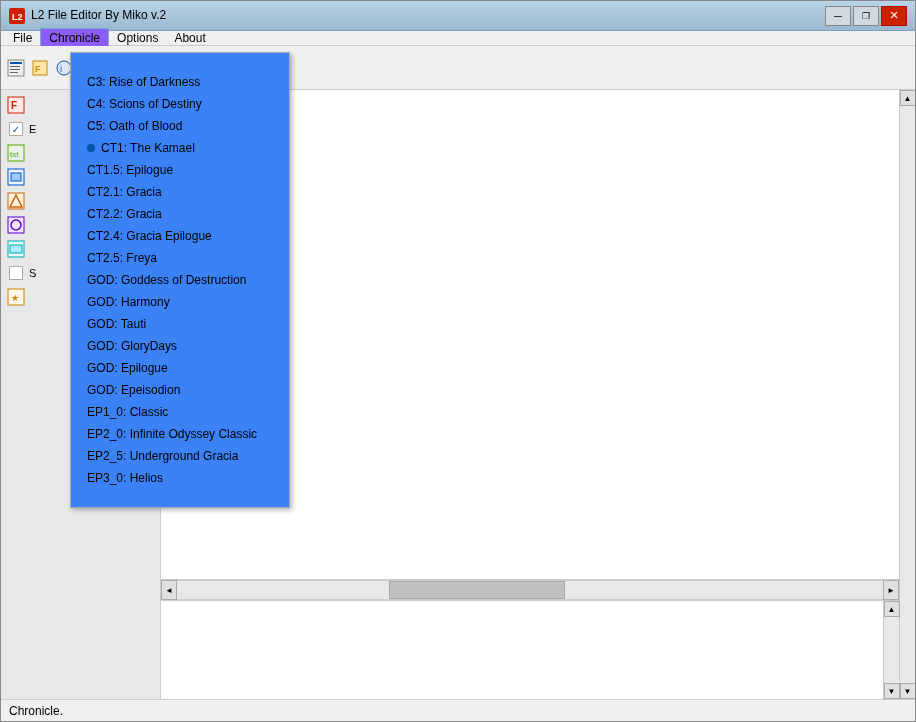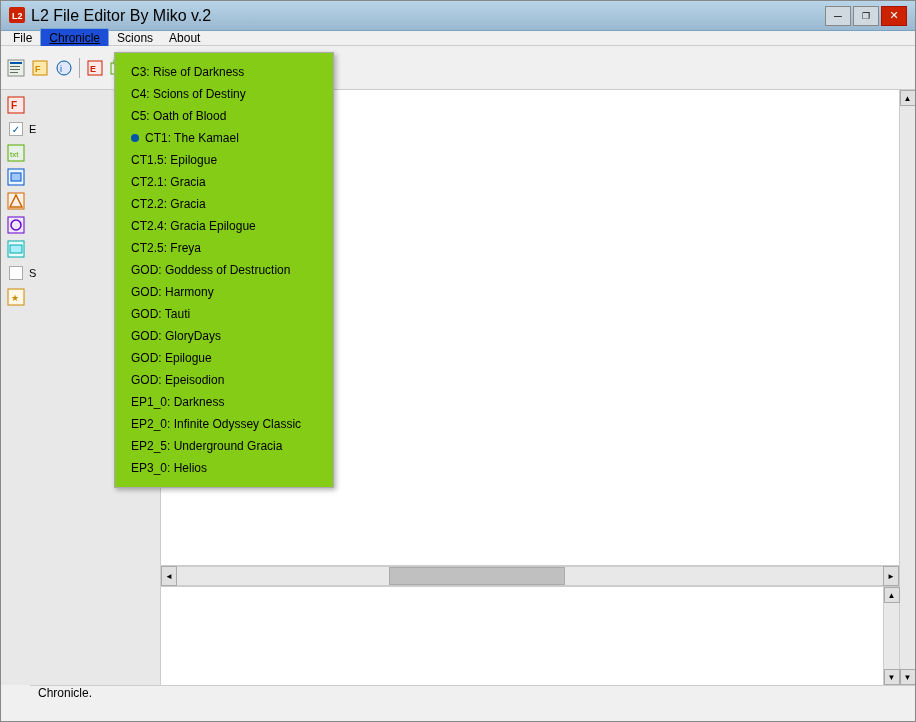--- a/index.html
+++ b/index.html
@@ -43,21 +43,21 @@
       background: #cc2200;
       border-radius: 2px;
       display: flex;
       align-items: center;
       justify-content: center;
       font-size: 10px;
       color: white;
       font-weight: bold;
     }
     .title-text {
-      font-size: 16px;
+      font-size: 12px;
       color: #000;
       font-weight: normal;
     }
     .title-bar-buttons {
       display: flex;
       gap: 2px;
     }
     .title-btn {
       width: 26px;
       height: 20px;
@@ -94,36 +94,34 @@
       height: 20px;
       display: flex;
       align-items: center;
       font-size: 12px;
     }
     .menu-item:hover, .menu-item.active {
       background: #c8e0f4;
       border: 1px solid #7aa8d0;
     }
     .menu-item.active {
-      background: #1d4ed8;
-      text-decoration: underline;
+      background: #8b5cf6;
     }
 
     
     .dropdown-menu {
       position: absolute;
       top: 52px;
       left: 70px;
-      background: #84cc16;
+      background: #3b82f6;
       border: 1px solid #aaa;
       box-shadow: 2px 2px 5px rgba(0,0,0,0.3);
       z-index: 1000;
       min-width: 220px;
-      padding: 8px 0;
-      margin-left: 44px;
+      padding: 18px 0;
     }
     .dropdown-item {
       padding: 4px 16px;
       cursor: pointer;
       font-size: 12px;
       color: #000;
       display: flex;
       align-items: center;
       gap: 6px;
     }
@@ -287,27 +285,27 @@
 
     .text-area-pane {
       flex: 1;
       background: white;
       border-top: 1px solid #ccc;
       position: relative;
     }
 
     
     .status-bar {
-      height: 36px;
+      height: 22px;
       background: #f0f0f0;
       border-top: 1px solid #ccc;
       display: flex;
+      align-items: center;
       padding: 0 8px;
       font-size: 12px;
-      margin-left: 29px;
     }
 
     
     .tb-icon {
       width: 22px;
       height: 22px;
       display: flex;
       align-items: center;
       justify-content: center;
       border: 1px solid transparent;
@@ -353,21 +351,21 @@
 
       <div class="title-btn">─</div>
       <div class="title-btn restore">❐</div>
       <div class="title-btn close">✕</div>
     </div>
   </div>
 
   <div class="menu-bar">
     <div class="menu-item">File</div>
     <div class="menu-item active">Chronicle</div>
-    <div class="menu-item">Scions</div>
+    <div class="menu-item">Options</div>
     <div class="menu-item">About</div>
   </div>
 
   <div class="dropdown-menu">
 
   <div class="dropdown-item">
         <span>C3: Rise of Darkness</span>
       </div>
       <div class="dropdown-item">
         <span>C4: Scions of Destiny</span>
@@ -406,21 +404,21 @@
       <div class="dropdown-item">
         <span>GOD: GloryDays</span>
       </div>
       <div class="dropdown-item">
         <span>GOD: Epilogue</span>
       </div>
       <div class="dropdown-item">
         <span>GOD: Epeisodion</span>
       </div>
       <div class="dropdown-item">
-        <span>EP1_0: Darkness</span>
+        <span>EP1_0: Classic</span>
       </div>
       <div class="dropdown-item">
         <span>EP2_0: Infinite Odyssey  Classic</span>
       </div>
       <div class="dropdown-item">
         <span>EP2_5: Underground  Gracia</span>
       </div>
       <div class="dropdown-item">
         <span>EP3_0: Helios</span>
       </div>

